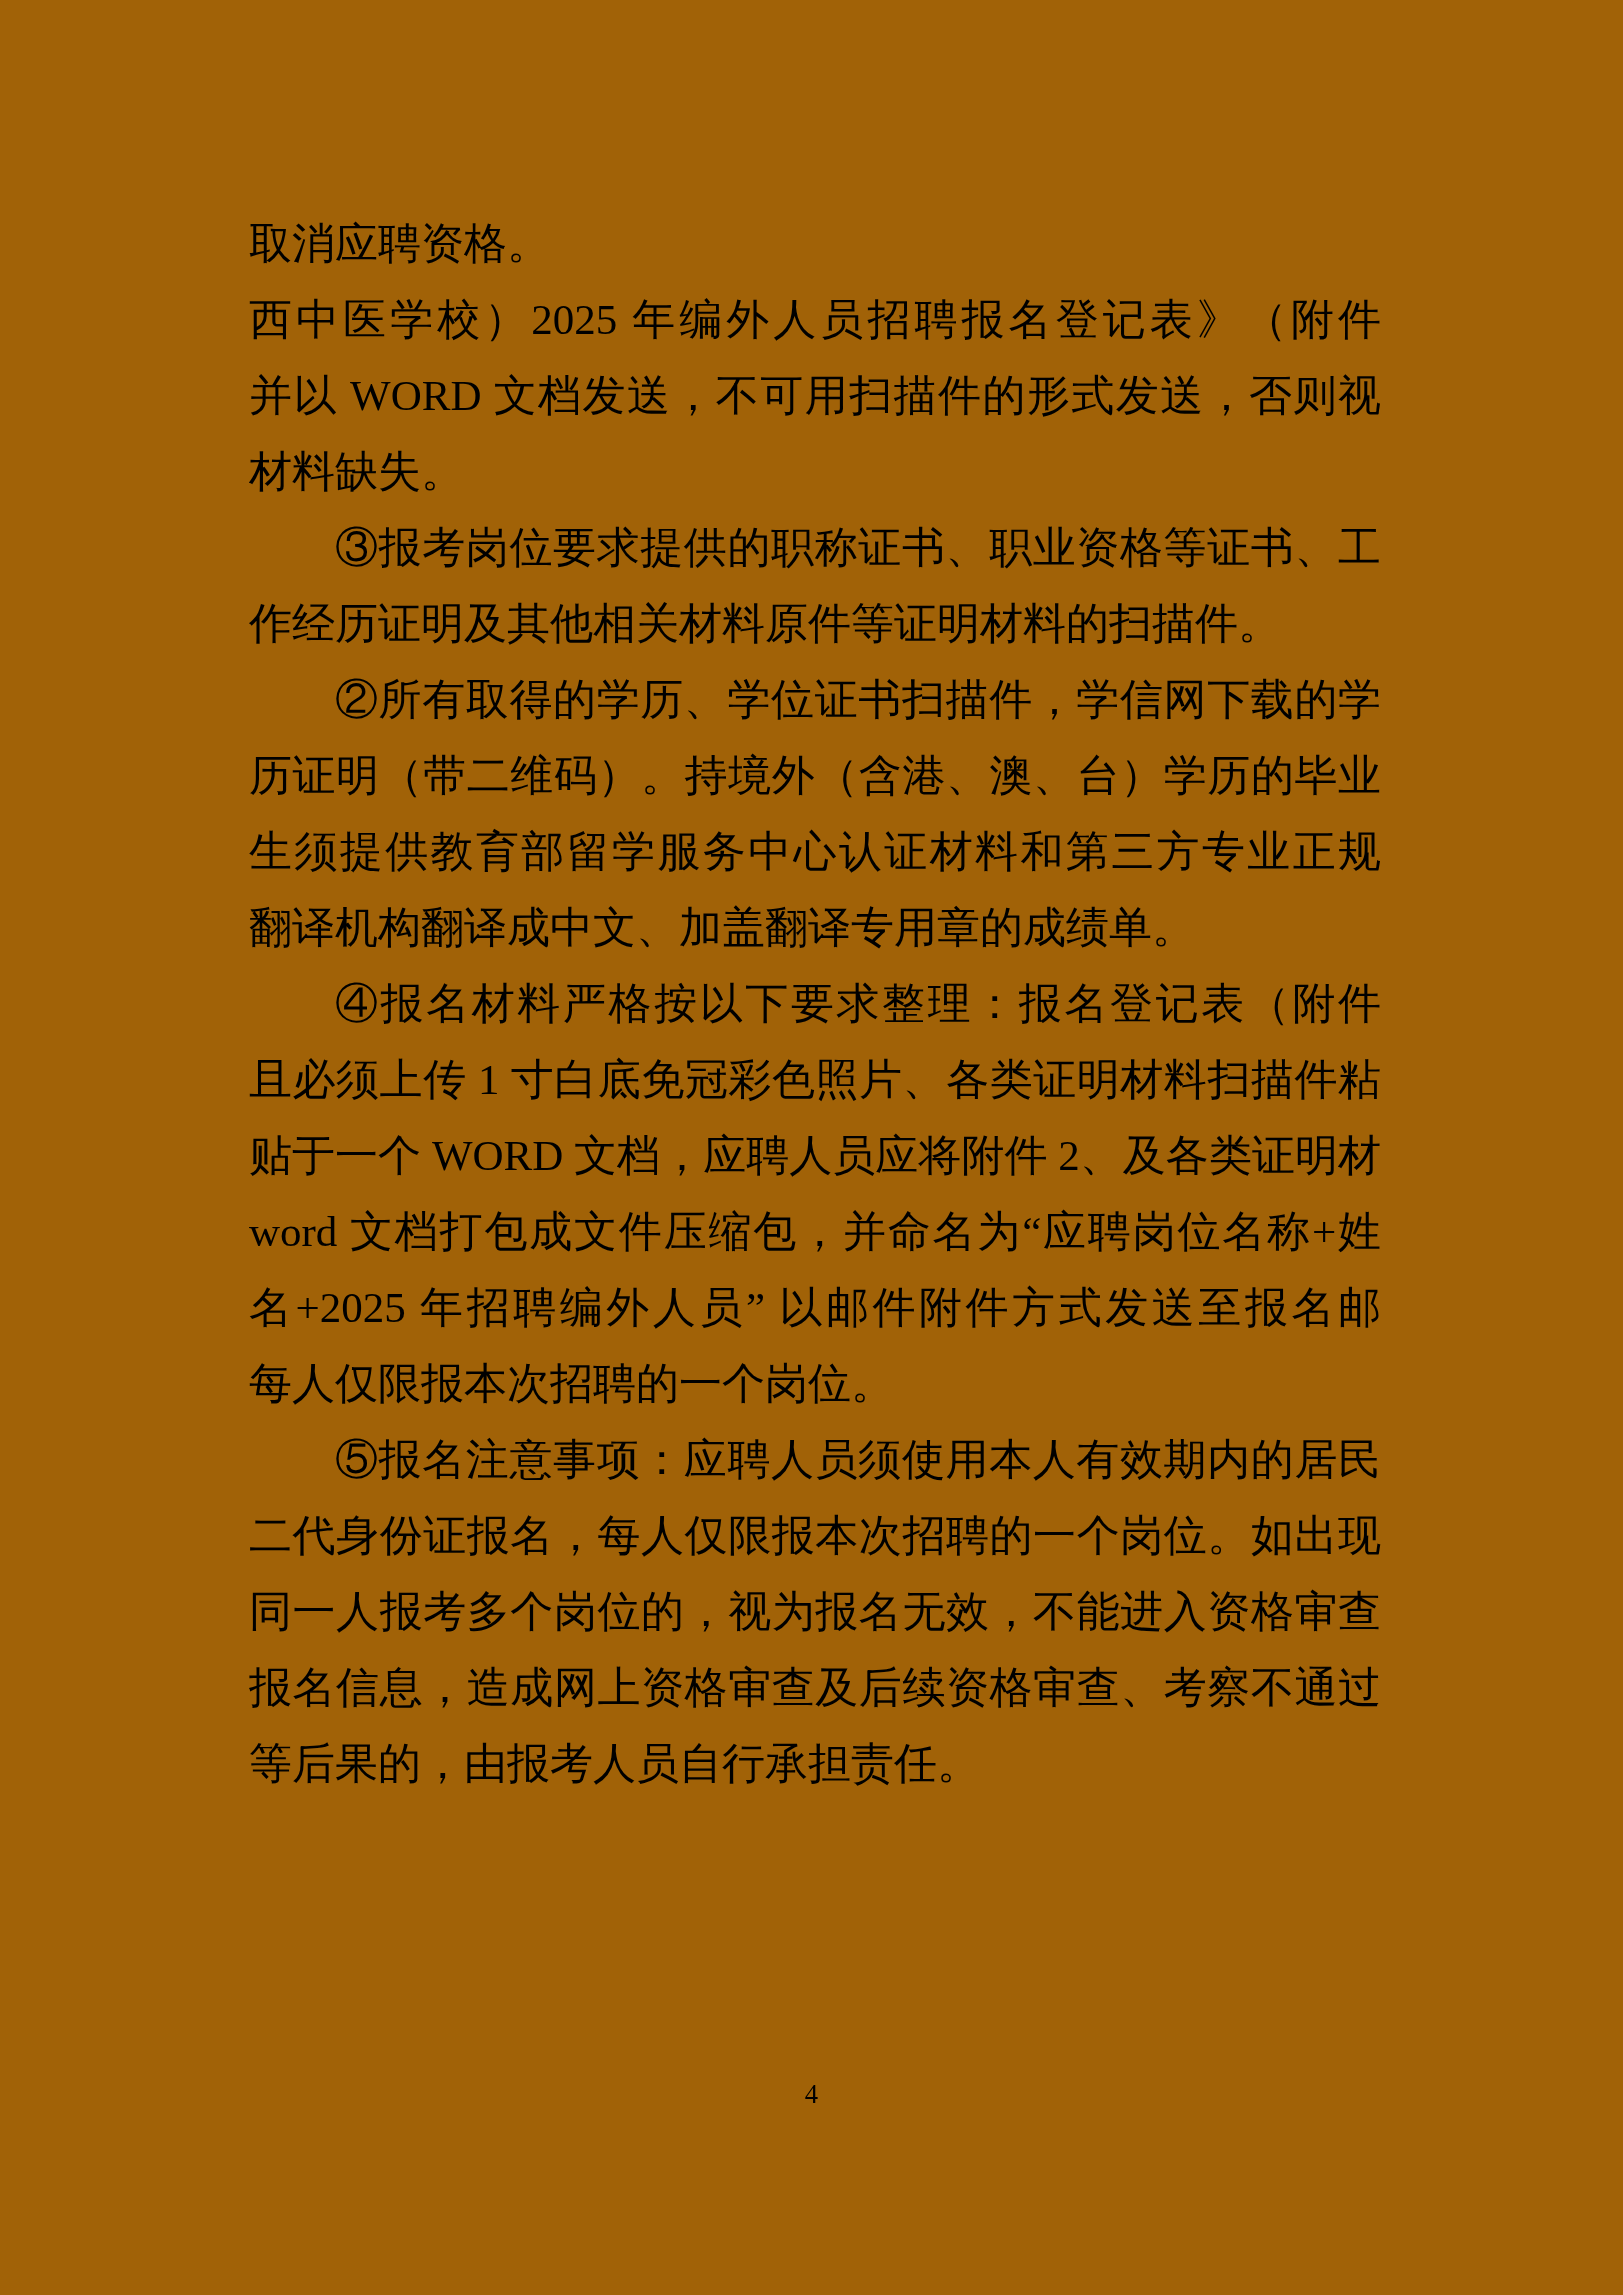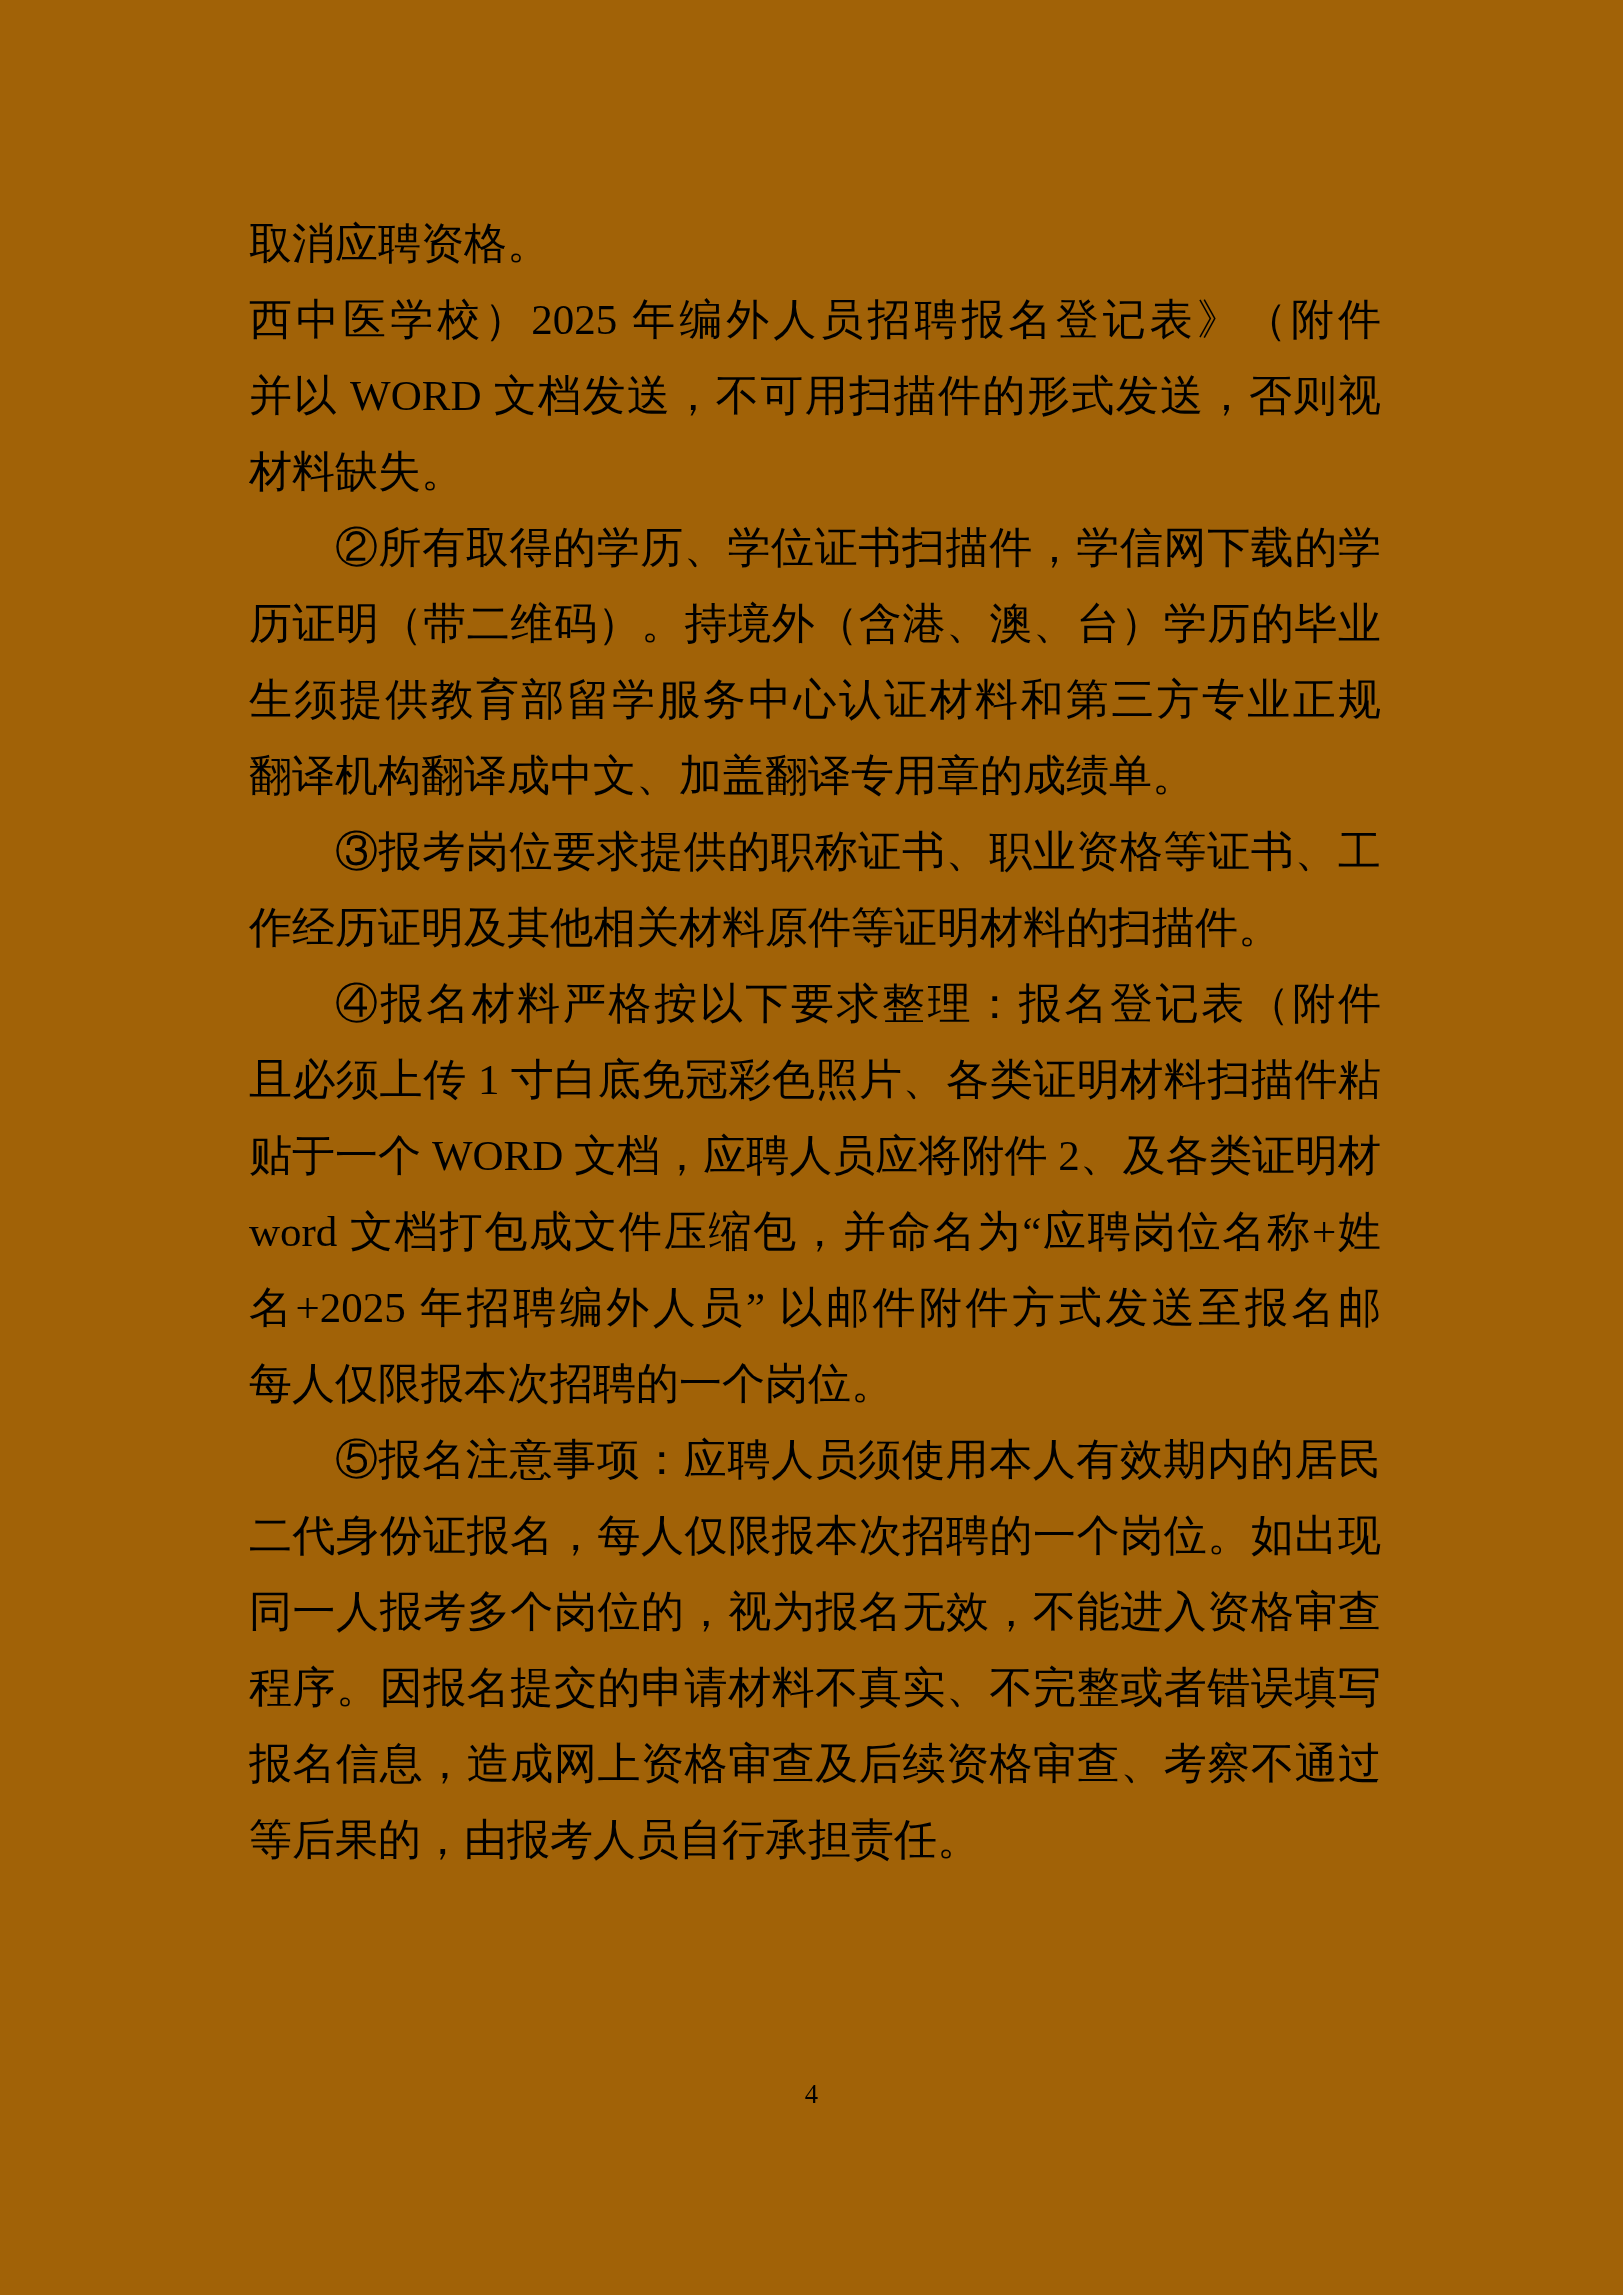--- a/index.html
+++ b/index.html
@@ -66,42 +66,41 @@
   <div class="text-block" id="document-body">
       <div class="para">
         <div class="line para-end">取消应聘资格。</div>
       </div>
       <div class="para">
         <div class="line">西中医学校）2025 年编外人员招聘报名登记表》（附件 2），</div>
         <div class="line">并以 WORD 文档发送，不可用扫描件的形式发送，否则视为</div>
         <div class="line para-end">材料缺失。</div>
       </div>
       <div class="para">
+        <div class="line first">③报考岗位要求提供的职称证书、职业资格等证书、工</div>
+        <div class="line para-end">作经历证明及其他相关材料原件等证明材料的扫描件。</div>
+      </div>
+      <div class="para">
         <div class="line first">②所有取得的学历、学位证书扫描件，学信网下载的学</div>
         <div class="line">历证明（带二维码）。持境外（含港、澳、台）学历的毕业</div>
         <div class="line">生须提供教育部留学服务中心认证材料和第三方专业正规</div>
         <div class="line para-end">翻译机构翻译成中文、加盖翻译专用章的成绩单。</div>
-      </div>
-      <div class="para">
-        <div class="line first">③报考岗位要求提供的职称证书、职业资格等证书、工</div>
-        <div class="line para-end">作经历证明及其他相关材料原件等证明材料的扫描件。</div>
       </div>
       <div class="para">
         <div class="line first">④报名材料严格按以下要求整理：报名登记表（附件 2）</div>
         <div class="line">且必须上传 1 寸白底免冠彩色照片、各类证明材料扫描件粘</div>
         <div class="line">贴于一个 WORD 文档，应聘人员应将附件 2、及各类证明材料</div>
         <div class="line">word 文档打包成文件压缩包，并命名为“应聘岗位名称+姓</div>
         <div class="line">名+2025 年招聘编外人员” 以邮件附件方式发送至报名邮箱，</div>
         <div class="line para-end">每人仅限报本次招聘的一个岗位。</div>
       </div>
       <div class="para">
         <div class="line first">⑤报名注意事项：应聘人员须使用本人有效期内的居民</div>
         <div class="line">二代身份证报名，每人仅限报本次招聘的一个岗位。如出现</div>
         <div class="line">同一人报考多个岗位的，视为报名无效，不能进入资格审查</div>
-        <div class="line">程序。因报名提交的申请材料不真实、不完整或者错误填写</div>
         <div class="line">报名信息，造成网上资格审查及后续资格审查、考察不通过</div>
         <div class="line para-end">等后果的，由报考人员自行承担责任。</div>
       </div>
     </div>
   <div class="footer">
     <span class="page-num">4</span>
   </div>
 </div>
 
 

